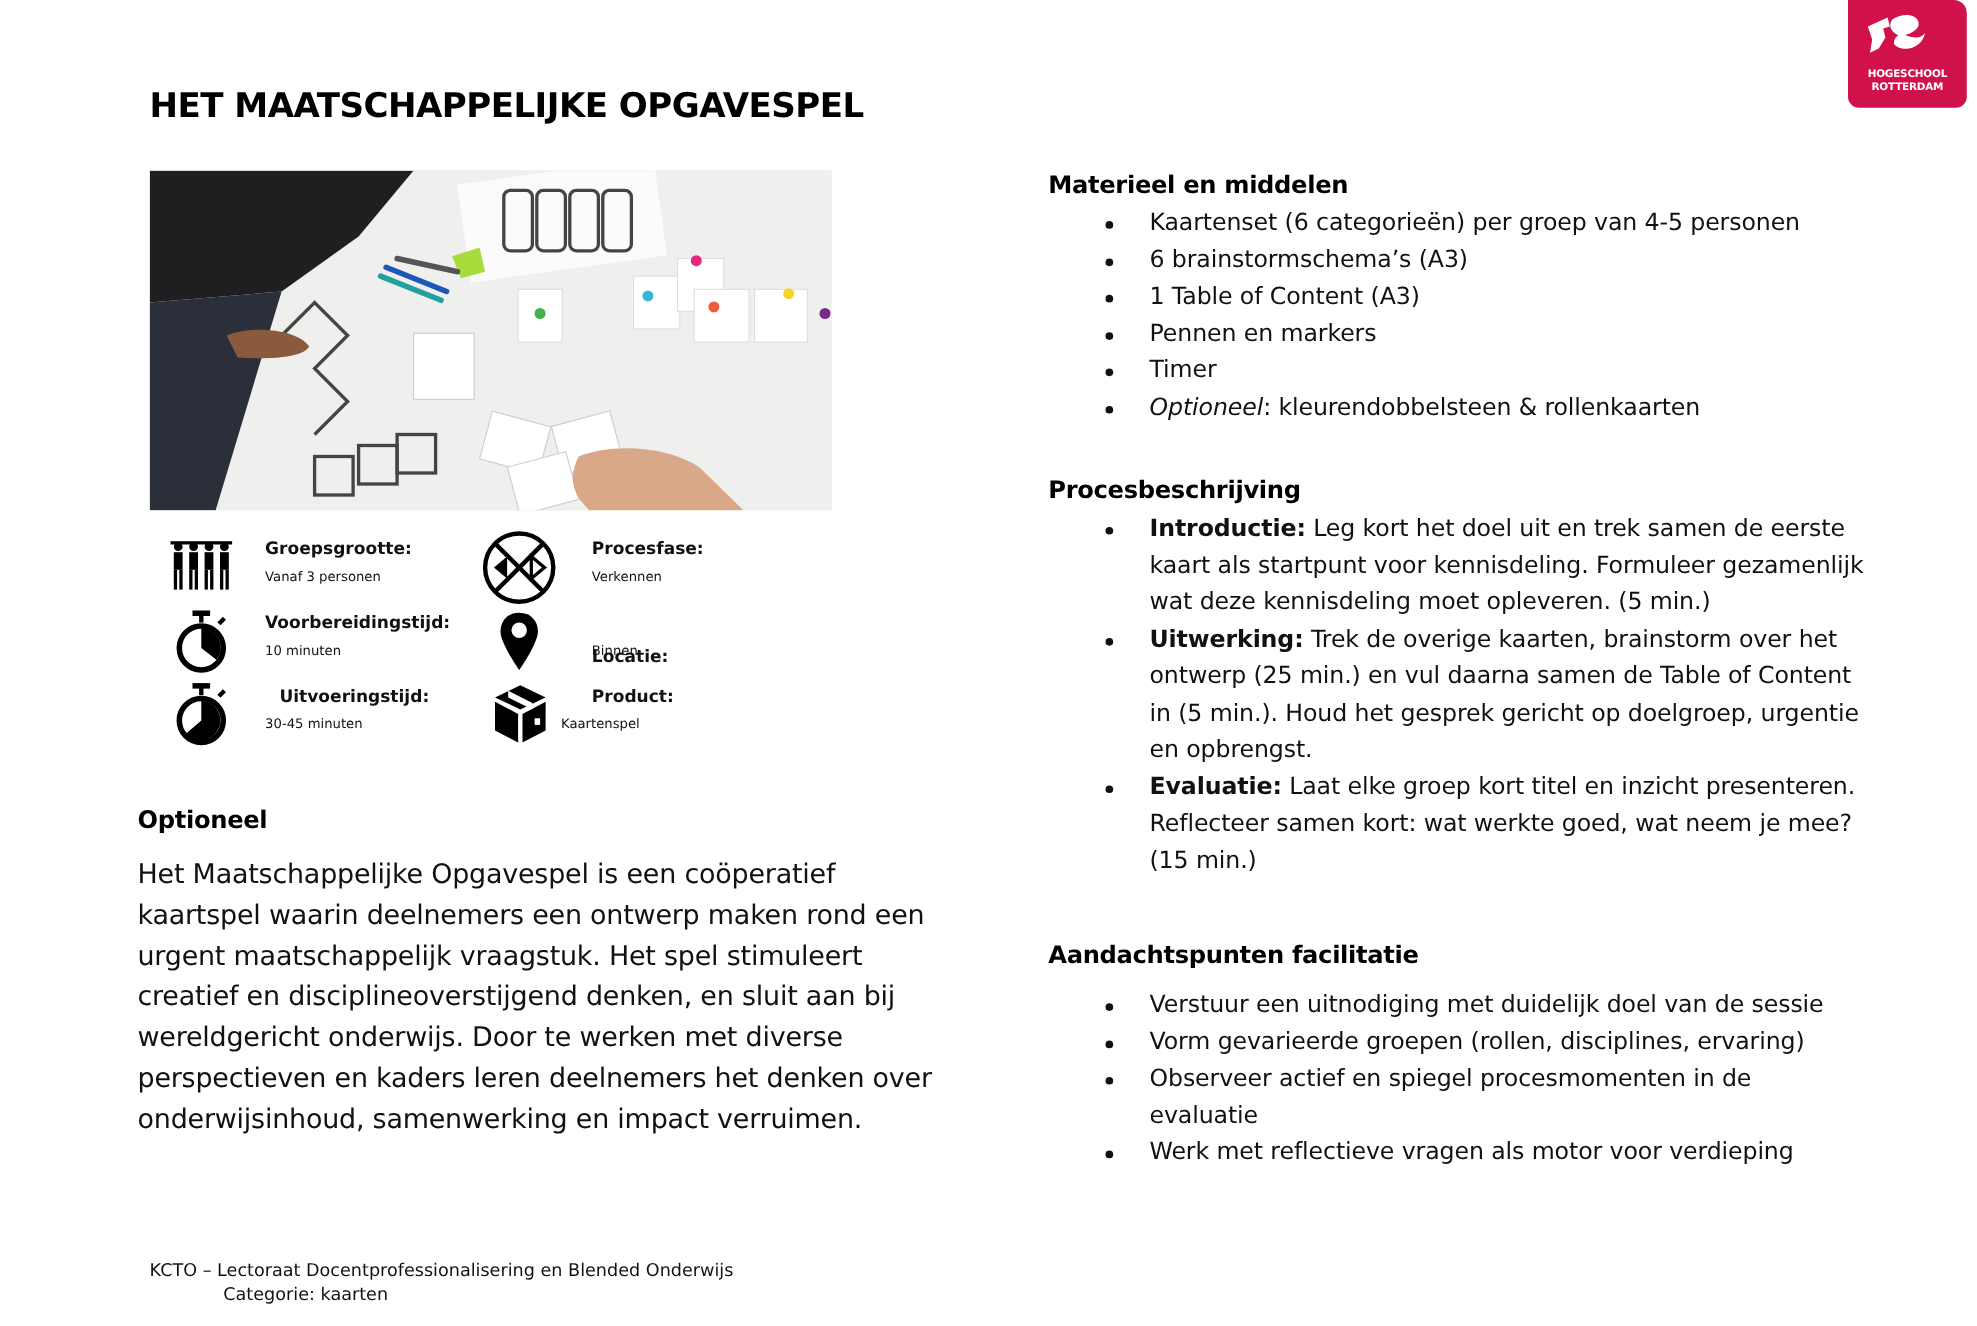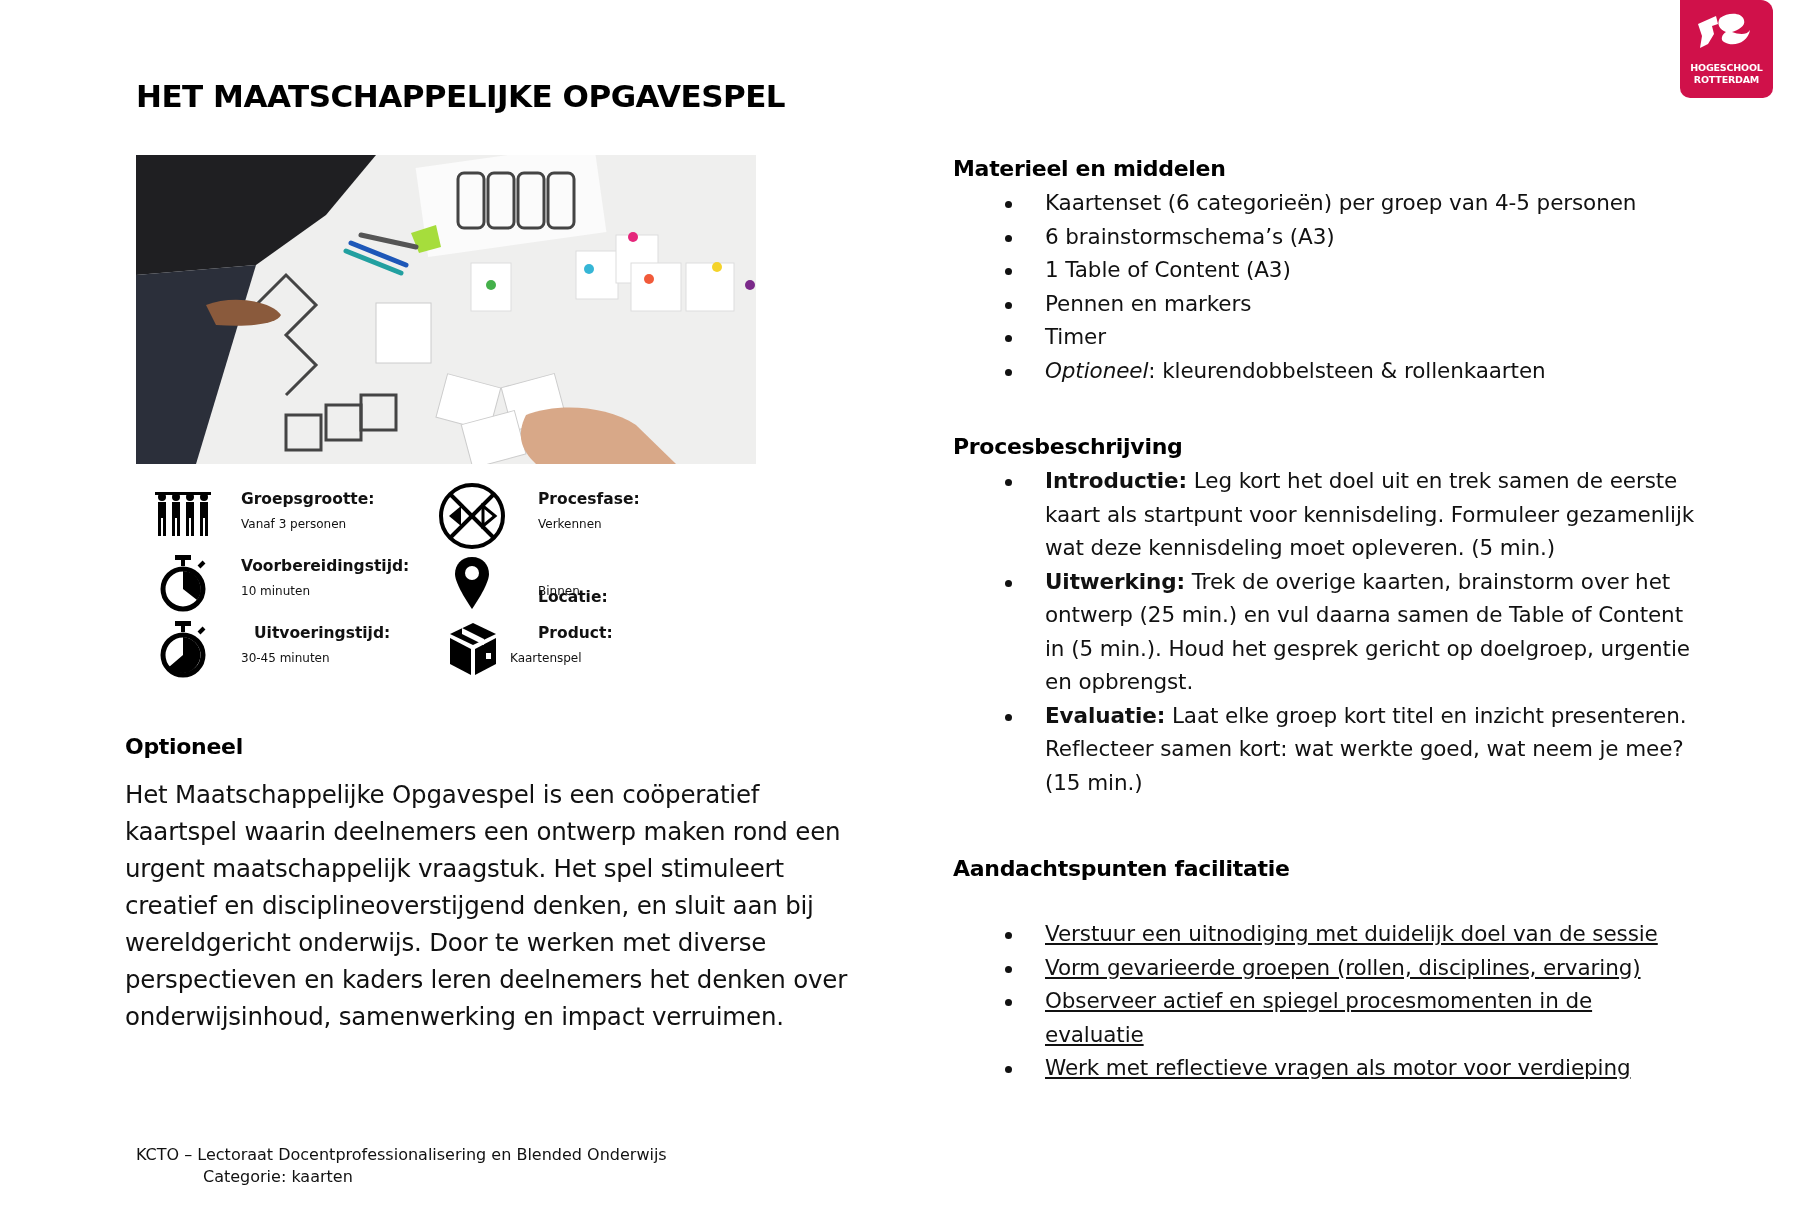--- a/index.html
+++ b/index.html
@@ -1,19 +1,19 @@
 <!DOCTYPE html>
 <html><head>
 <meta charset="utf-8">
 <style>
   html, body { margin:0; padding:0; background:#ffffff; }
   body { width:1797px; height:1205px; position:relative; overflow:hidden;
          font-family:"DejaVu Sans", sans-serif; color:#111; }
   .abs { position:absolute; }
-  .logo { left:1680px; top:0; width:93px; height:98px; background:#d0114a;
+  .logo { left:1680px; top:0; width:108px; height:98px; background:#d0114a;
           border-radius:0 0 10px 10px; border-top-right-radius:12px; }
   .logo-mark { position:absolute; left:14px; top:10px; width:60px; height:44px; }
   .logo-text { position:absolute; left:0; right:0; top:62px; text-align:center; color:#fff;
                font-family:"DejaVu Sans", sans-serif; font-weight:bold; font-size:9.5px; line-height:12px; letter-spacing:-0.2px; }
   .title { left:136px; top:78px; font-size:31px; font-weight:bold; letter-spacing:-0.5px;
            font-family:"DejaVu Sans", sans-serif; color:#000; }
   .photo { left:136px; top:155px; width:620px; height:309px; overflow:hidden; background:#e9e9e7; }
   .meta-icon { width:60px; height:60px; }
   .meta-label { font-size:15.5px; font-weight:bold; color:#111; }
   .meta-value { font-size:12px; color:#111; }
@@ -180,21 +180,21 @@
 </ul>
 
 <div class="abs h2" style="left:953px; top:434px;">Procesbeschrijving</div>
 <ul class="abs list" style="left:953px; top:464px; width:745px;">
   <li><span class="dot"></span><b>Introductie:</b><span> Leg kort het doel uit en trek samen de eerste kaart als startpunt voor kennisdeling. Formuleer gezamenlijk wat deze kennisdeling moet opleveren. (5 min.)</span></li>
   <li><span class="dot"></span><b>Uitwerking:</b><span> Trek de overige kaarten, brainstorm over het ontwerp (25 min.) en vul daarna samen de Table of Content in (5 min.). Houd het gesprek gericht op doelgroep, urgentie en opbrengst.</span></li>
   <li><span class="dot"></span><b>Evaluatie:</b><span> Laat elke groep kort titel en inzicht presenteren. Reflecteer samen kort: wat werkte goed, wat neem je mee? (15 min.)</span></li>
 </ul>
 
 <div class="abs h2" style="left:953px; top:856px;">Aandachtspunten facilitatie</div>
-<ul class="abs list" style="left:953px; top:917px; width:740px;text-decoration:underline;">
+<ul class="abs list" style="left:953px; top:897px; width:740px;">
   <li><span class="dot"></span><span>Verstuur een uitnodiging met duidelijk doel van de sessie</span></li>
   <li><span class="dot"></span><span>Vorm gevarieerde groepen (rollen, disciplines, ervaring)</span></li>
   <li><span class="dot"></span><span>Observeer actief en spiegel procesmomenten in de evaluatie</span></li>
   <li><span class="dot"></span><span>Werk met reflectieve vragen als motor voor verdieping</span></li>
 </ul>
 
 <div class="abs footer">
   <div>KCTO – Lectoraat Docentprofessionalisering en Blended Onderwijs</div>
   <div class="l2">Categorie: kaarten</div>
 </div>

